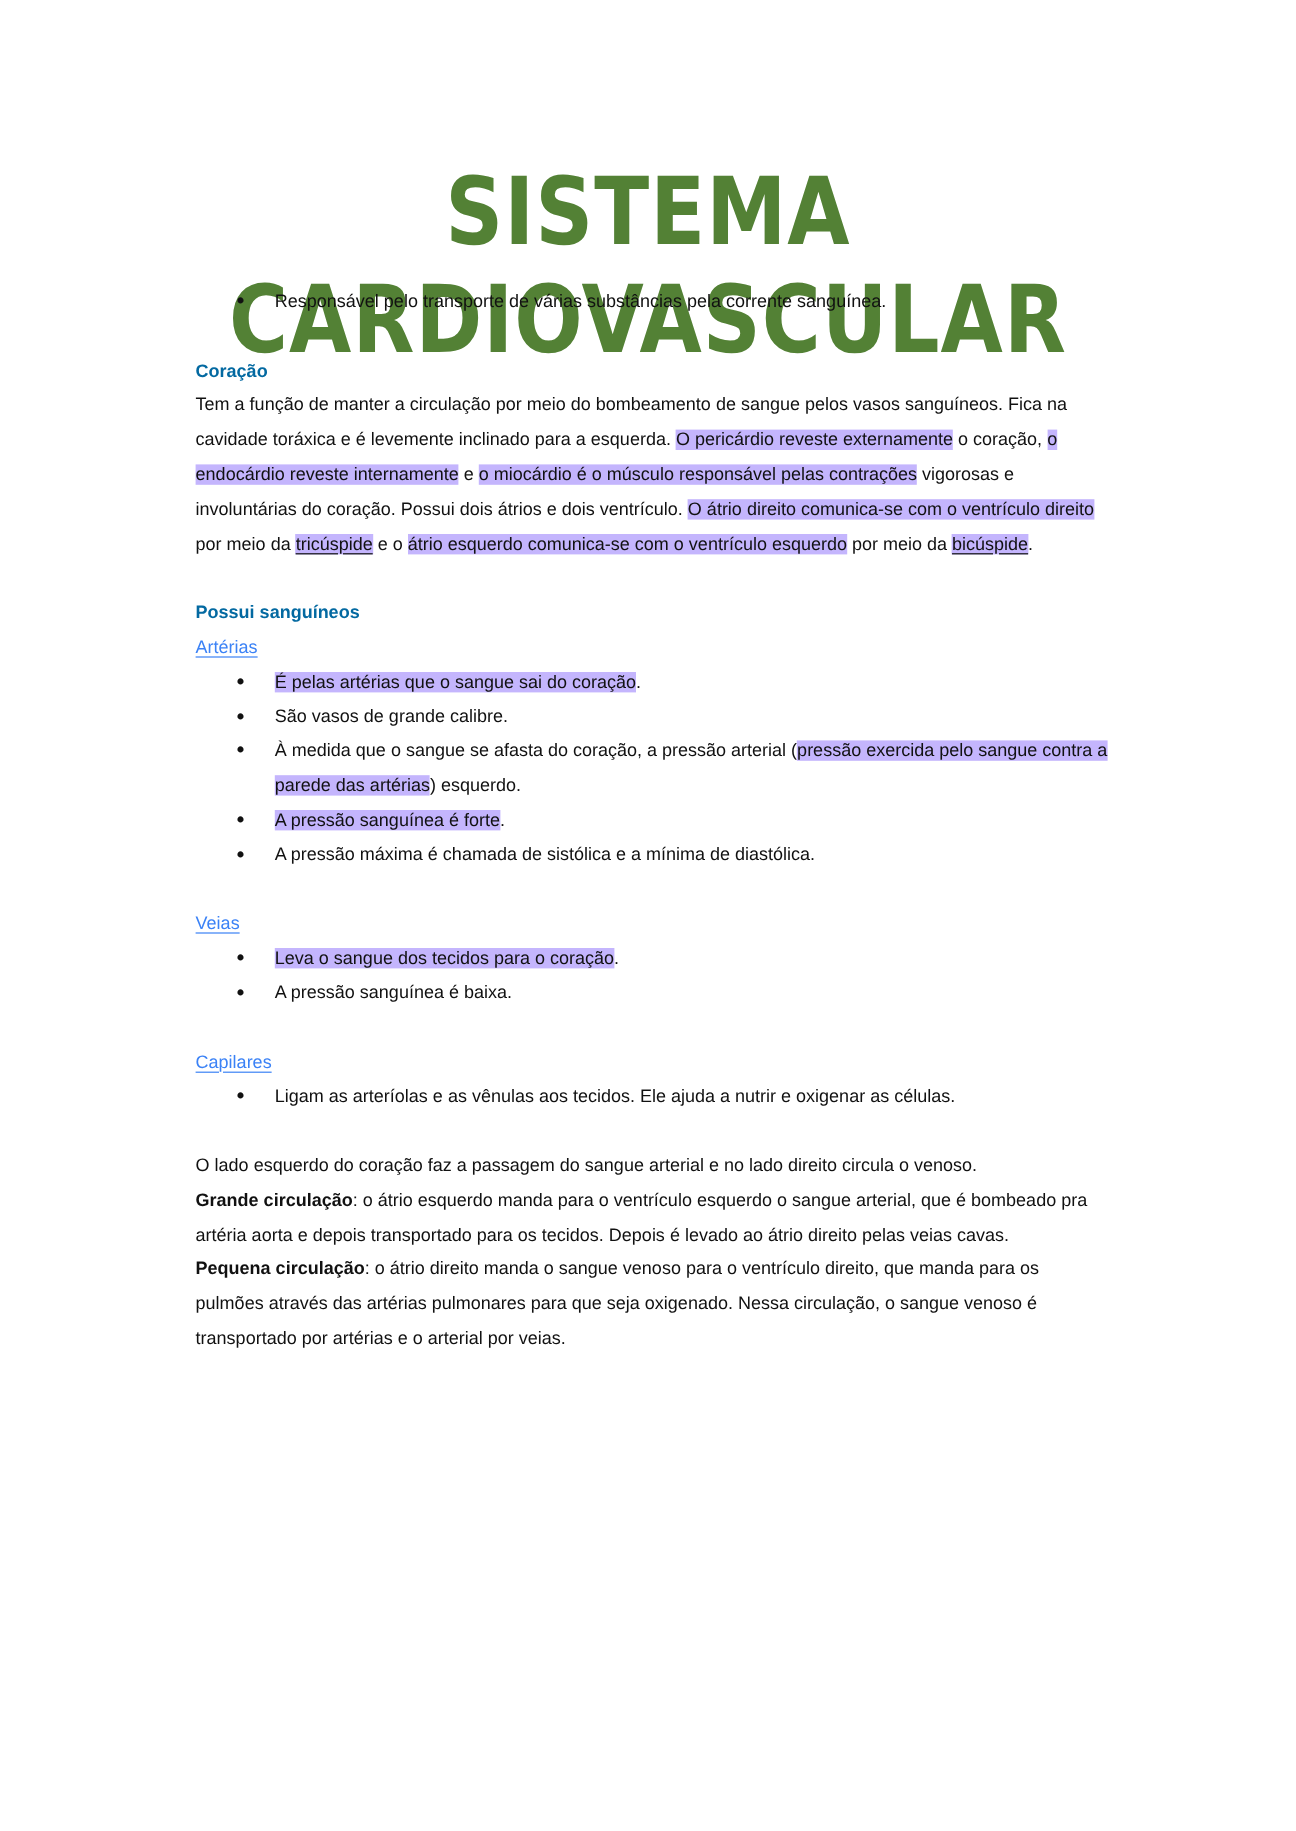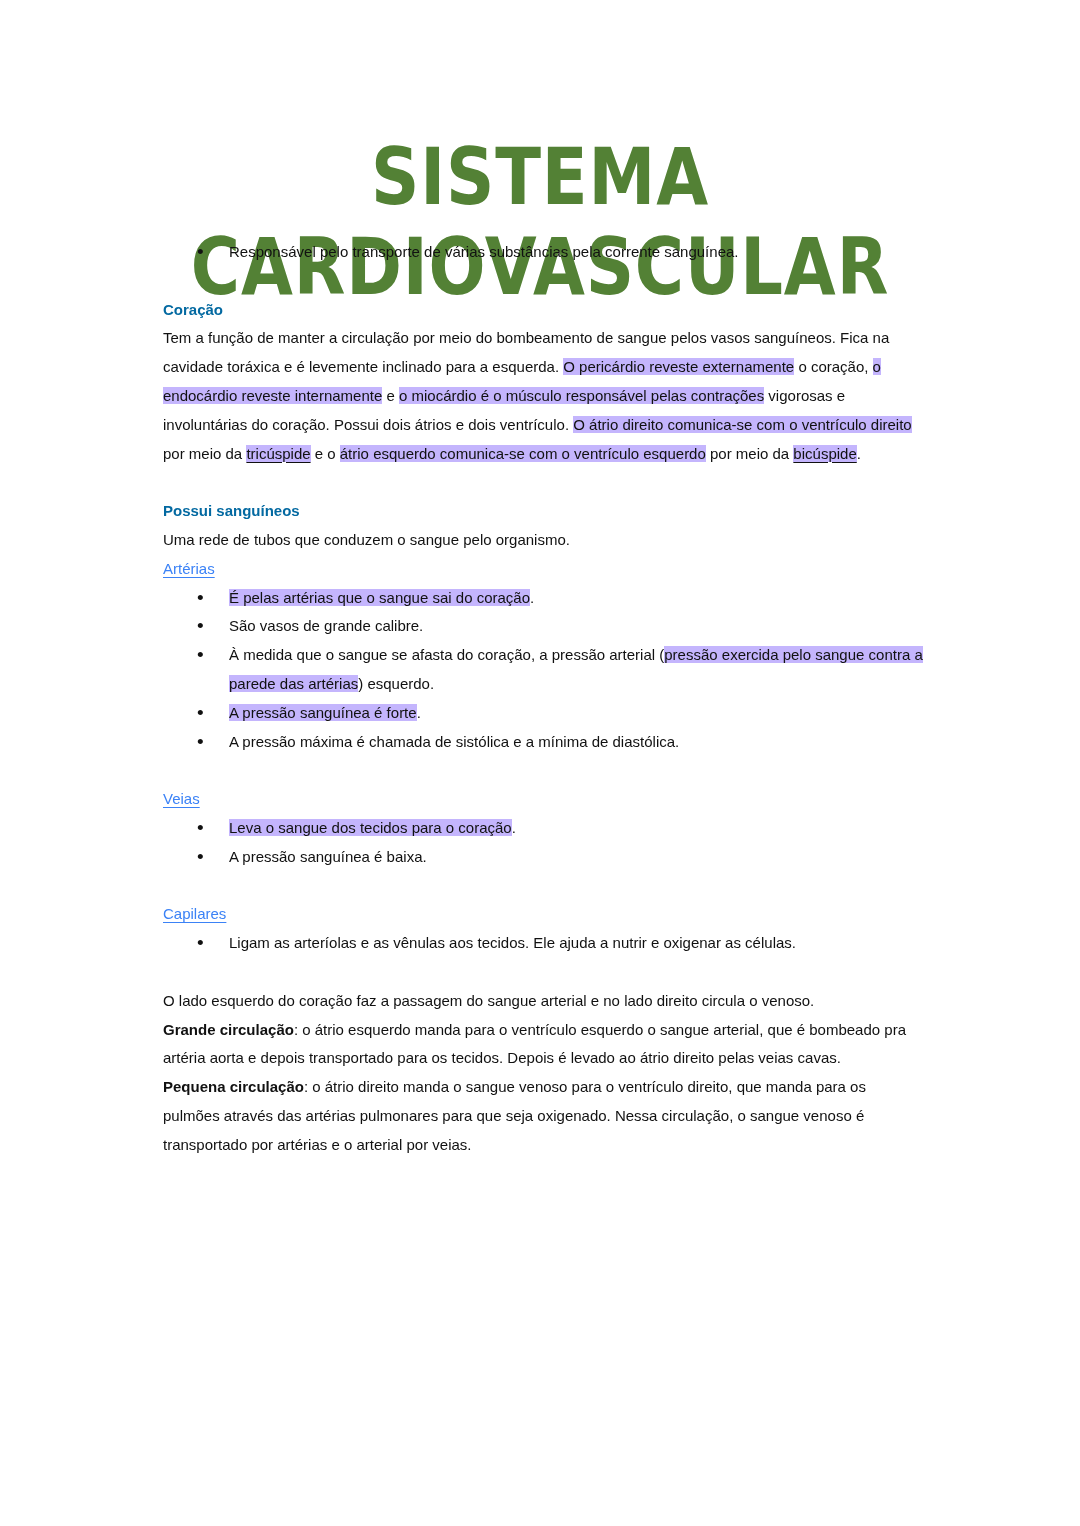--- a/index.html
+++ b/index.html
@@ -43,21 +43,20 @@
     <ul>
       <li>Responsável pelo transporte de várias substâncias pela corrente sanguínea.</li>
     </ul>
     <div class="blank"></div>
 
     <p class="heading">Coração</p>
     <p><span>Tem a função de manter a circulação por meio do bombeamento de sangue pelos vasos sanguíneos. Fica na cavidade toráxica e é levemente inclinado para a esquerda. </span><span class="hl">O pericárdio reveste externamente</span><span> o coração, </span><span class="hl">o endocárdio reveste internamente</span><span> e </span><span class="hl">o miocárdio é o músculo responsável pelas contrações</span><span> vigorosas e involuntárias do coração. Possui dois átrios e dois ventrículo. </span><span class="hl">O átrio direito comunica-se com o ventrículo direito</span><span> por meio da </span><span class="hl ul">tricúspide</span><span> e o </span><span class="hl">átrio esquerdo comunica-se com o ventrículo esquerdo</span><span> por meio da </span><span class="hl ul">bicúspide</span><span>.</span></p>
     <div class="blank"></div>
 
     <p class="heading">Possui sanguíneos</p>
-    <p>Uma rede de tubos que conduzem o sangue pelo organismo.</p>
     <p class="subheading">Artérias </p>
     <ul>
       <li><span class="hl">É pelas artérias que o sangue sai do coração</span><span>.</span></li>
       <li>São vasos de grande calibre.</li>
       <li><span>À medida que o sangue se afasta do coração, a pressão arterial (</span><span class="hl">pressão exercida pelo sangue contra a parede das artérias</span><span>) esquerdo.</span></li>
       <li><span class="hl">A pressão sanguínea é forte</span><span>.</span></li>
       <li>A pressão máxima é chamada de sistólica e a mínima de diastólica.</li>
     </ul>
     <div class="blank"></div>
 

